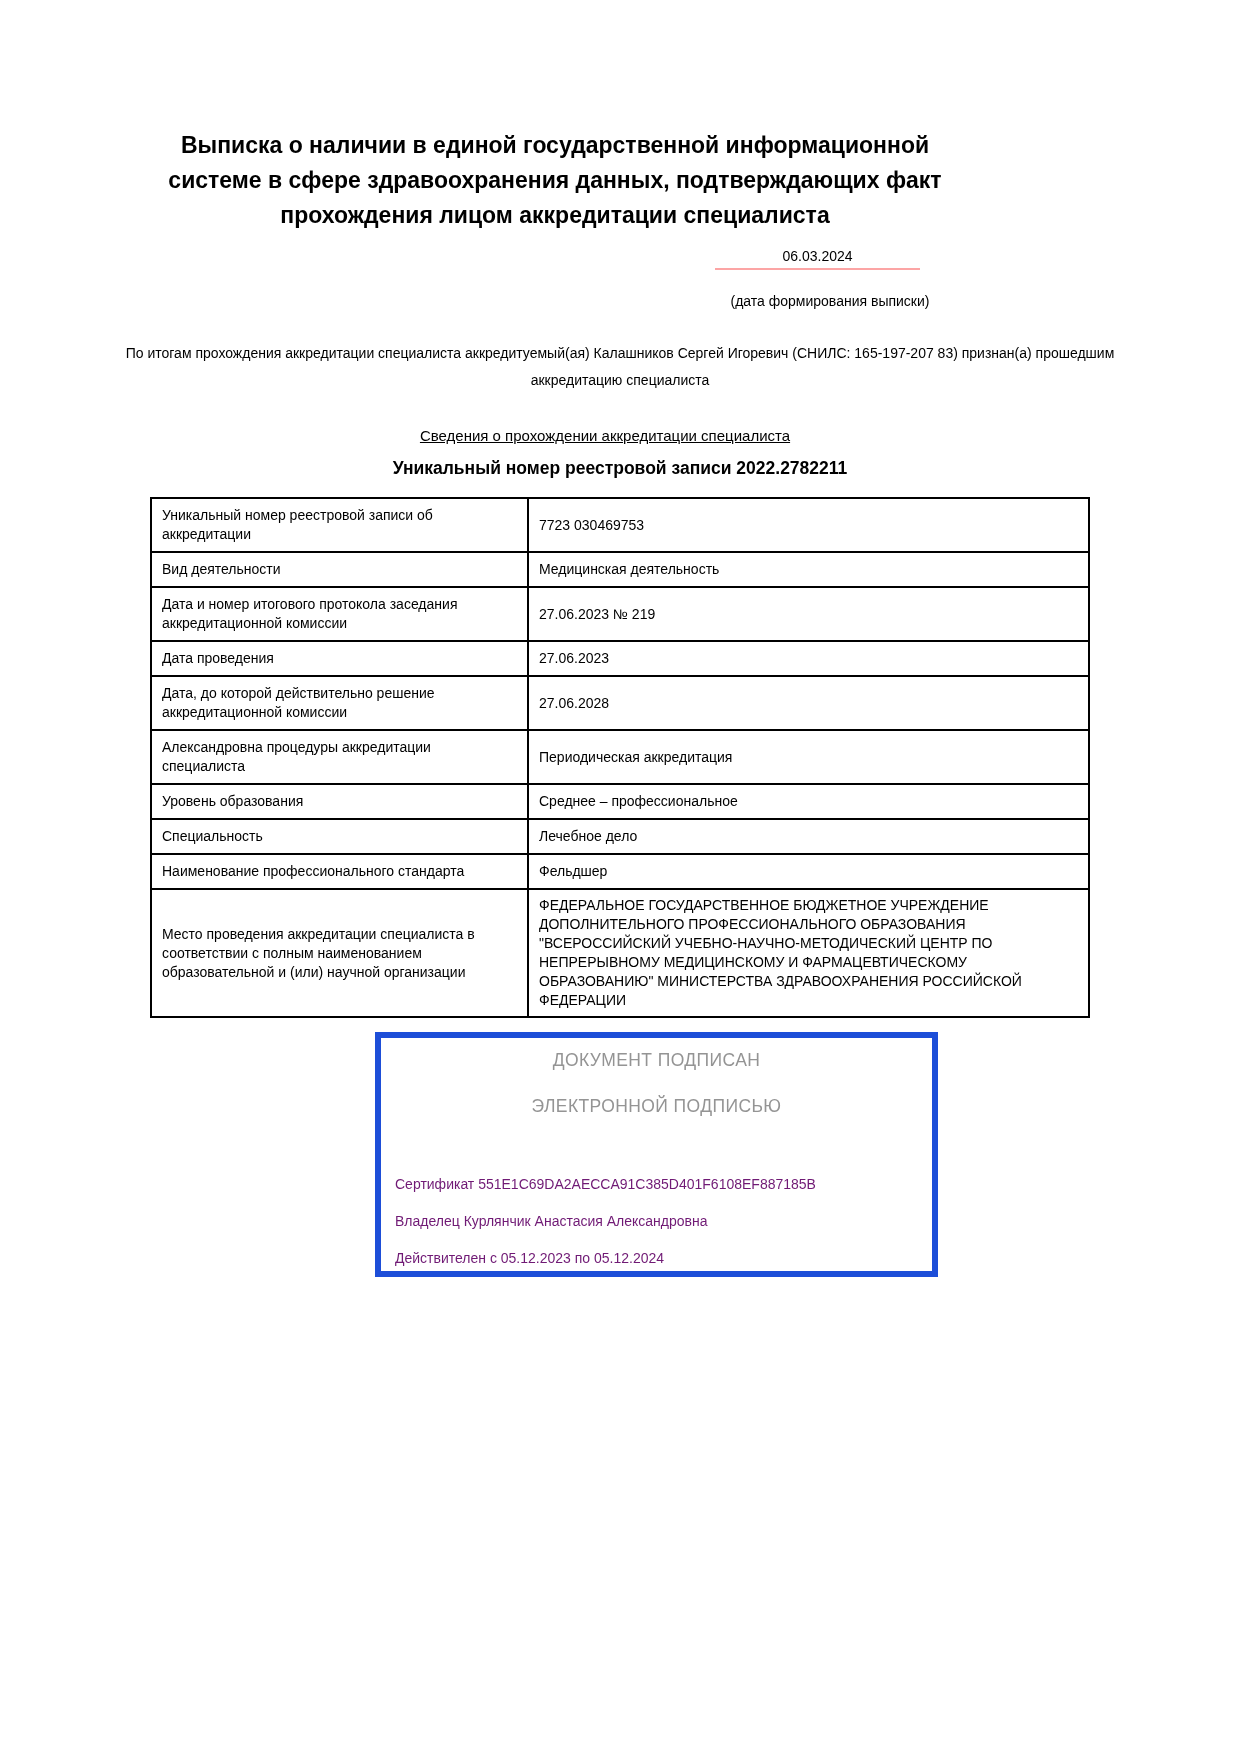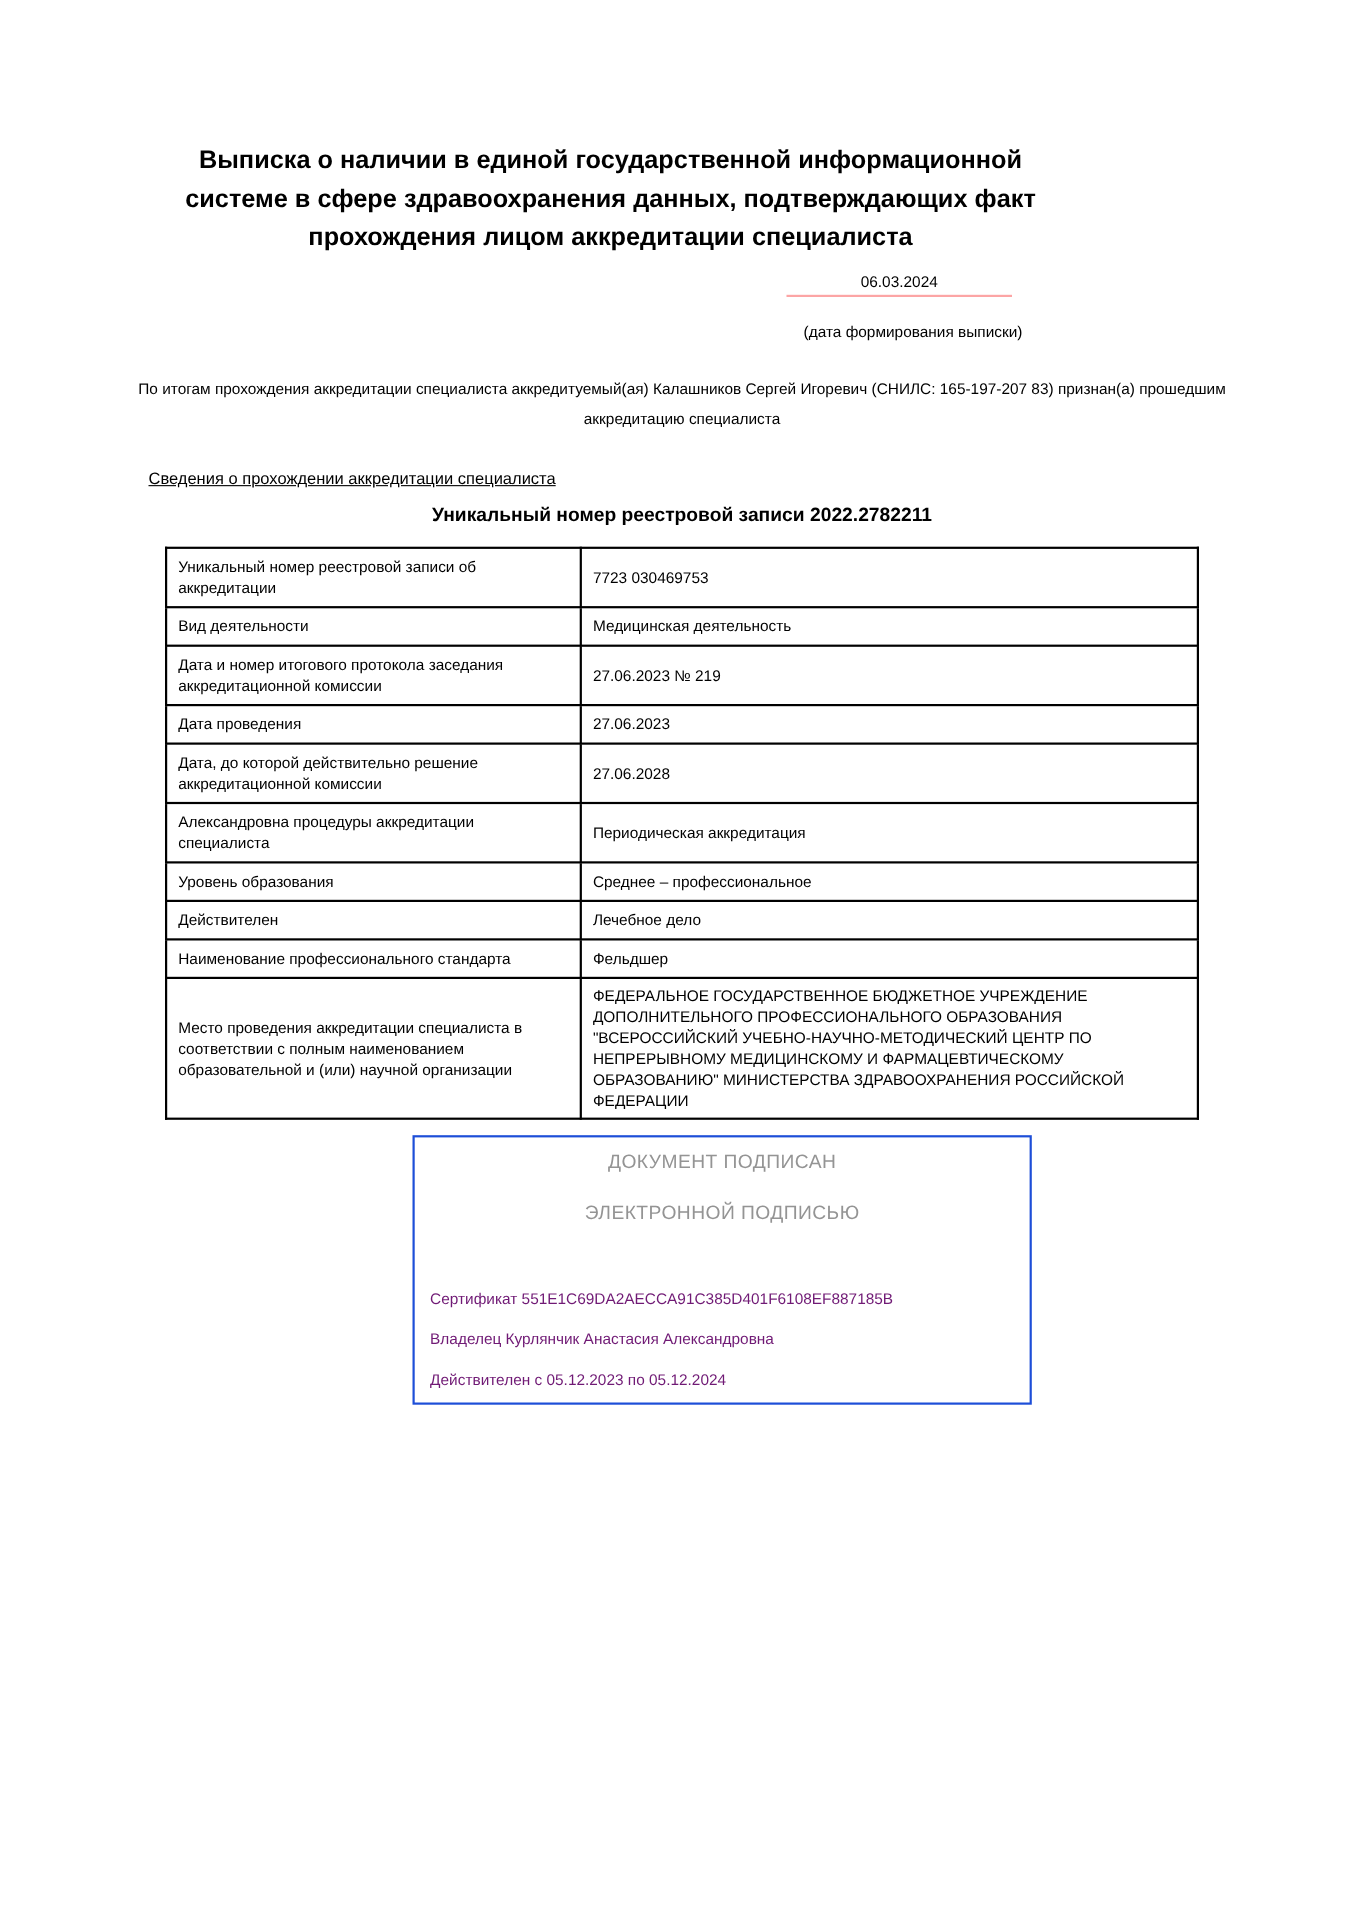--- a/index.html
+++ b/index.html
@@ -51,21 +51,21 @@
     width: 1050px;
     text-align: center;
     font-size: 14px;
     line-height: 27px;
   }
   .section-heading {
     position: absolute;
     top: 427px;
     left: 135px;
     width: 940px;
-    text-align: left;
+    text-align: center;
     font-size: 15px;
     text-decoration: underline;
   }
   .registry-heading {
     position: absolute;
     top: 458px;
     left: 150px;
     width: 940px;
     text-align: center;
     font-size: 17.5px;
@@ -91,21 +91,21 @@
   }
   .acc-table tr.single td { height: 21px; }
   .acc-table tr.double td { height: 40px; }
   .sig-box {
     position: absolute;
     top: 1032px;
     left: 375px;
     width: 563px;
     height: 245px;
     box-sizing: border-box;
-    border: 2px solid #1d4ed8;
+    border: 6px solid #1d4ed8;
   }
   .sig-h1, .sig-h2 {
     position: absolute;
     left: 0;
     width: 100%;
     text-align: center;
     font-size: 17.5px;
     color: #949494;
     letter-spacing: 0.4px;
   }
@@ -169,21 +169,21 @@
       </tr>
       <tr class="double">
         <td>Александровна процедуры аккредитации специалиста</td>
         <td>Периодическая аккредитация</td>
       </tr>
       <tr class="single">
         <td>Уровень образования</td>
         <td>Среднее – профессиональное</td>
       </tr>
       <tr class="single">
-        <td>Действителен</td>
+        <td>Специальность</td>
         <td>Лечебное дело</td>
       </tr>
       <tr class="single">
         <td>Наименование профессионального стандарта</td>
         <td>Фельдшер</td>
       </tr>
       <tr>
         <td>Место проведения аккредитации специалиста в соответствии с полным наименованием образовательной и (или) научной организации</td>
         <td>ФЕДЕРАЛЬНОЕ ГОСУДАРСТВЕННОЕ БЮДЖЕТНОЕ УЧРЕЖДЕНИЕ ДОПОЛНИТЕЛЬНОГО ПРОФЕССИОНАЛЬНОГО ОБРАЗОВАНИЯ "ВСЕРОССИЙСКИЙ УЧЕБНО-НАУЧНО-МЕТОДИЧЕСКИЙ ЦЕНТР ПО НЕПРЕРЫВНОМУ МЕДИЦИНСКОМУ И ФАРМАЦЕВТИЧЕСКОМУ ОБРАЗОВАНИЮ" МИНИСТЕРСТВА ЗДРАВООХРАНЕНИЯ РОССИЙСКОЙ ФЕДЕРАЦИИ</td>
       </tr>

